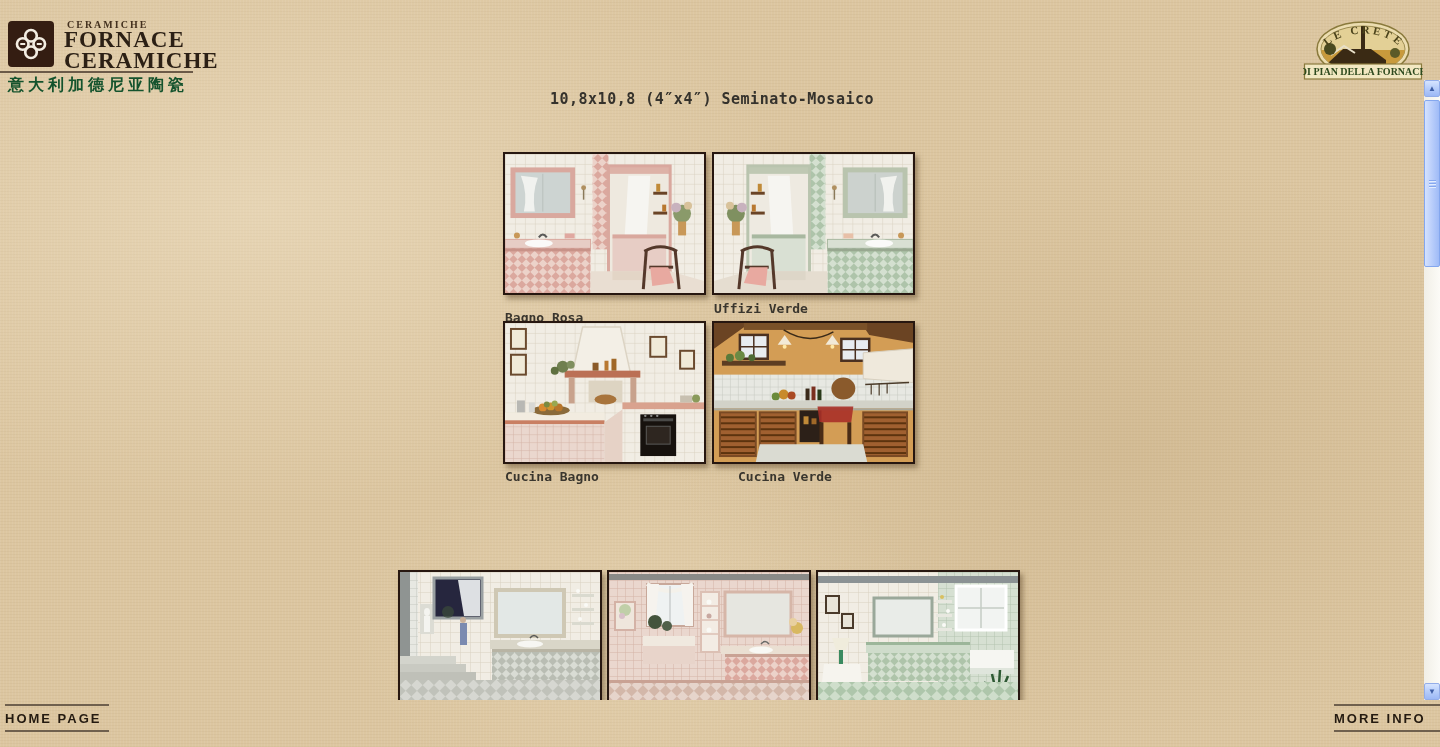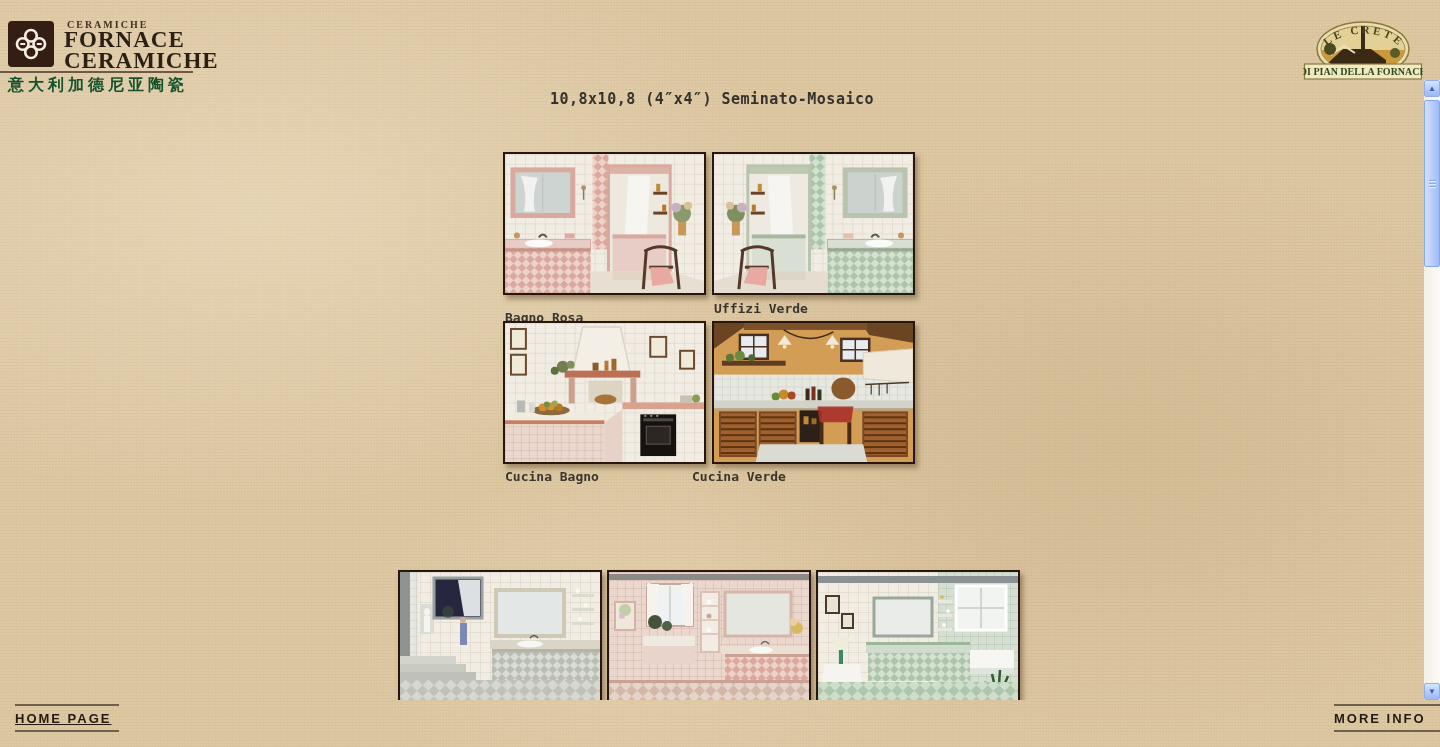--- a/index.html
+++ b/index.html
@@ -51,28 +51,28 @@
   .ph-r3c1 { left:398px; top:490px; width:204px; height:134px; }
   .ph-r3c2 { left:607px; top:490px; width:204px; height:134px; }
   .ph-r3c3 { left:816px; top:490px; width:204px; height:134px; }
   .flip { transform:scaleX(-1); }
 
   .caption { position:absolute; font-family:"DejaVu Sans Mono", monospace;
     font-size:13px; color:#3a362e; }
   #cap-bagno-rosa  { left:505px; top:209px;margin-top:21px; }
   #cap-bagno-verde { left:714px; top:221px; }
   #cap-cucina-rosa  { left:505px; top:389px; }
-  #cap-cucina-verde { left:692px; top:389px; }
+  #cap-cucina-verde { left:738px; top:389px; }
 
   
   .foot-link { position:absolute; top:4px; width:104px; padding:5px 0 4px 0;
     border-top:2px solid #6f604e; border-bottom:2px solid #6f604e;
     font-size:13px; font-weight:bold; letter-spacing:2px; color:#241a10;
     font-family:"Liberation Sans", sans-serif; cursor:pointer; white-space:nowrap; }
-  #home-link { left:15px; padding-left:0; width:104px;text-decoration:underline; }
+  #home-link { left:5px; padding-left:0; width:104px; }
   #more-link { right:0; text-align:right; padding-right:24px; width:106px; }
 
   
   #scrollbar { position:absolute; right:0; top:80px; width:16px; height:620px;
     background:linear-gradient(90deg,#f1efe7,#fcfbf7); }
   .sb-btn { position:absolute; left:0; width:16px; height:17px;
     background:linear-gradient(180deg,#d6e4ff 0%,#b9cffb 45%,#9cb8f6 100%);
     border:1px solid #93ade9; border-radius:2px; color:#3f5fa7; font-size:8px;
     display:flex; align-items:center; justify-content:center; cursor:pointer; }
   #sb-up { top:0; }

